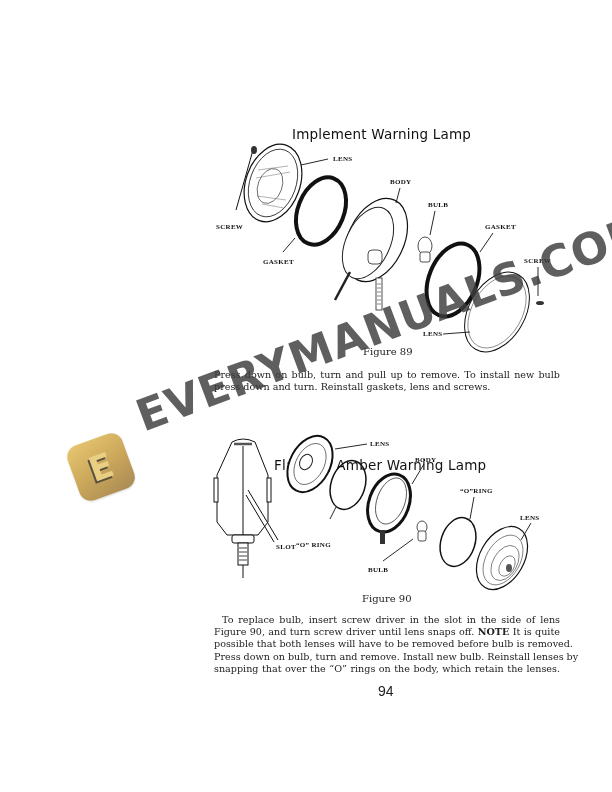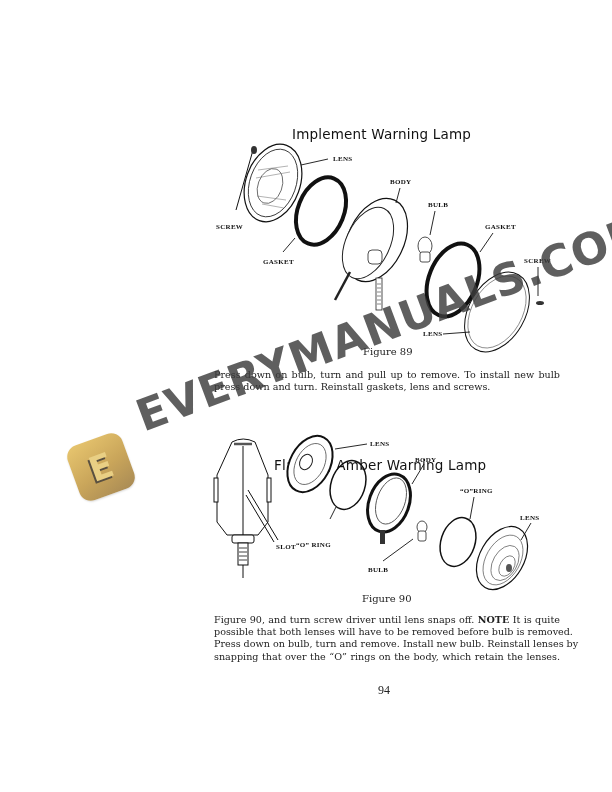--- a/index.html
+++ b/index.html
@@ -5,21 +5,21 @@
   html, body { margin:0; padding:0; background:#ffffff; }
   body { width:612px; height:792px; position:relative; overflow:hidden; font-family:"DejaVu Serif", serif; color:#1a1a1a; }
   .page { position:absolute; left:0; top:0; width:612px; height:792px; background:#fff; }
   .heading { position:absolute; font-family:"DejaVu Sans", sans-serif; font-weight:normal; font-size:13.5px; color:#111; white-space:nowrap; letter-spacing:0.2px; }
   .caption { position:absolute; font-family:"DejaVu Serif", serif; font-size:10px; color:#222; white-space:nowrap; }
   .para { position:absolute; font-family:"DejaVu Serif", serif; font-size:9.6px; line-height:12.2px; color:#222; text-align:justify; }
   .para .line { display:block; text-align:justify; text-align-last:justify; white-space:nowrap; }
   .para .line.last { text-align-last:left; }
   .para b { font-weight:bold; }
   .label { position:absolute; font-family:Liberation Serif, serif; font-weight:bold; font-size:7px; color:#111; white-space:nowrap; letter-spacing:0.3px; }
-  .pagenum { position:absolute; font-family:Liberation Serif, serif; font-size:12px; color:#222; }
+  .pagenum { position:absolute; font-family:Liberation Sans, sans-serif; font-size:14px; color:#222; }
   svg.fig { position:absolute; left:0; top:0; overflow:visible; }
   .wm { position:absolute; left:0; top:0; width:612px; height:792px; pointer-events:none; }
   .wm-text { position:absolute; left:138px; top:392px; font-family:"DejaVu Sans", sans-serif; font-weight:bold; font-size:44px; color:rgba(60,60,60,0.82); transform:rotate(-20.5deg); transform-origin:0 50%; white-space:nowrap; letter-spacing:1px; }
   .wm-logo { position:absolute; left:72px; top:438px; width:58px; height:58px; border-radius:12px; background:linear-gradient(160deg,#e8c66f 0%,#c9a55a 55%,#a88a55 100%); transform:rotate(-20deg); box-shadow:0 1px 2px rgba(0,0,0,0.15); }
   .wm-logo span { position:absolute; left:0; top:0; width:100%; height:100%; display:flex; align-items:center; justify-content:center; font-family:"DejaVu Sans", sans-serif; font-weight:bold; font-size:34px; color:#e9cf84; text-shadow:-2px 2px 0 #5a5040; }
 </style>
 </head>
 <body>
 
 <div class="page">
@@ -153,20 +153,21 @@
   <div class="label" style="left:415px; top:456px;">BODY</div>
   <div class="label" style="left:460px; top:487px;">“O”RING</div>
   <div class="label" style="left:520px; top:514px;">LENS</div>
   <div class="label" style="left:296px; top:525px;margin-top:16px;">“O” RING</div>
   <div class="label" style="left:276px; top:543px;">SLOT</div>
   <div class="label" style="left:368px; top:566px;">BULB</div>
 
   <div class="caption" style="left:362px; top:593px;">Figure 90</div>
 
   <div class="para" style="left:214px; top:614px; width:346px;">
+    <span class="line" style="padding-left:8px;">To replace bulb, insert screw driver in the slot in the side of lens</span>
     <span class="line"><span>Figure 90, and turn screw driver until lens snaps off.</span> <b>NOTE</b> <span>It is quite</span></span>
     <span class="line">possible that both lenses will have to be removed before bulb is removed.</span>
     <span class="line">Press down on bulb, turn and remove. Install new bulb. Reinstall lenses by</span>
     <span class="line">snapping that over the “O” rings on the body, which retain the lenses.</span>
   </div>
 
   <div class="pagenum" style="left:378px; top:683px;">94</div>
 
   <div class="wm">
     <div class="wm-logo">

